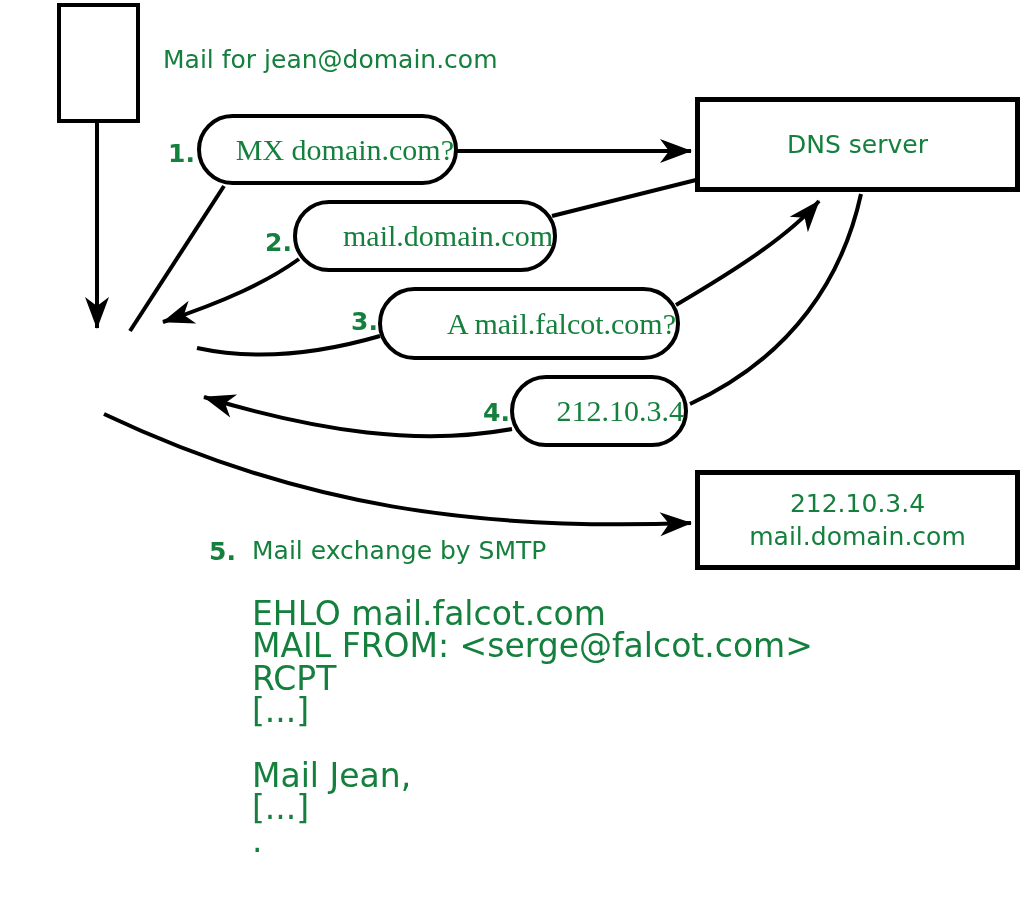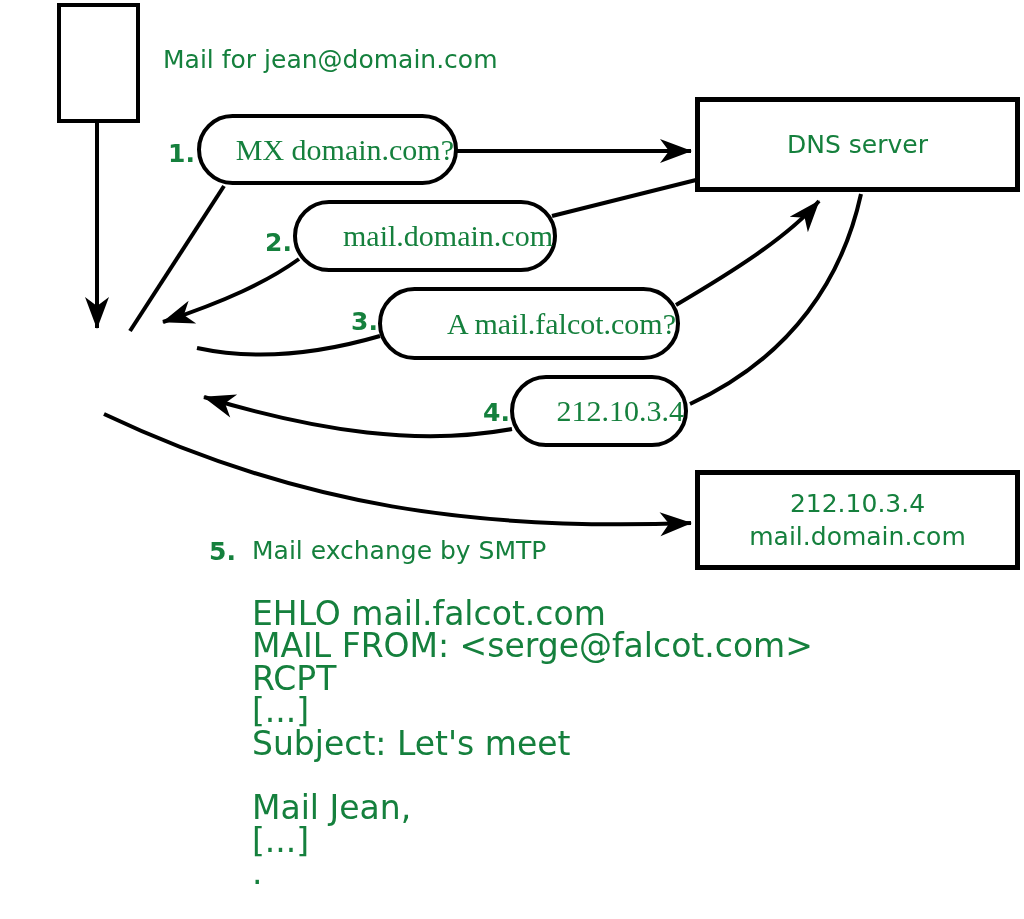--- a/index.html
+++ b/index.html
@@ -160,20 +160,19 @@
   </div>
 
   <div id="num-5" class="num">5.</div>
   <div id="step5-label" class="freetext">Mail exchange by SMTP</div>
 
   <div id="smtp-block">
     <div class="smtp-line">EHLO mail.falcot.com</div>
     <div class="smtp-line">MAIL FROM: &lt;serge@falcot.com&gt;</div>
     <div class="smtp-line">RCPT</div>
     <div class="smtp-line">[...]</div>
-    <div class="smtp-line">Subject: Let's meet</div>
     <div class="smtp-line"></div>
     <div class="smtp-line">Mail Jean,</div>
     <div class="smtp-line">[...]</div>
     <div class="smtp-line">.</div>
   </div>
 
 </div>
 
 </body></html>

